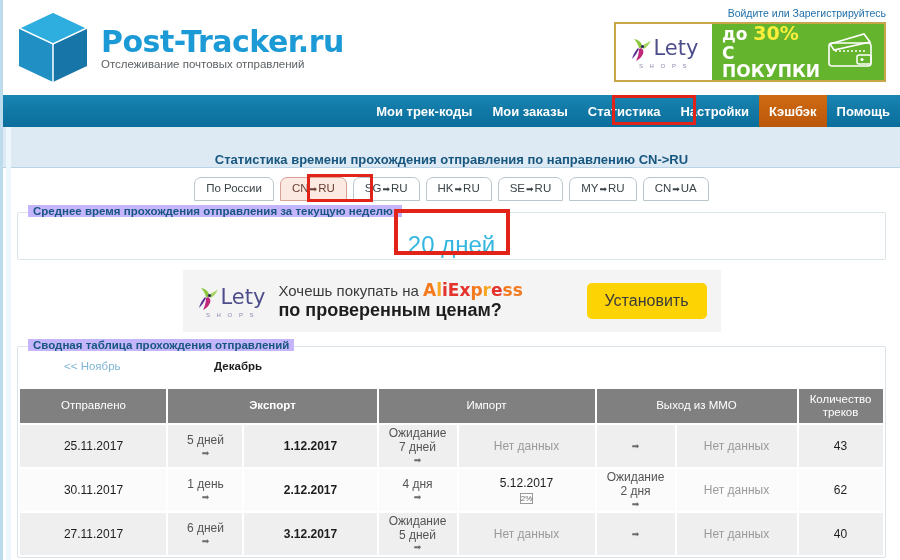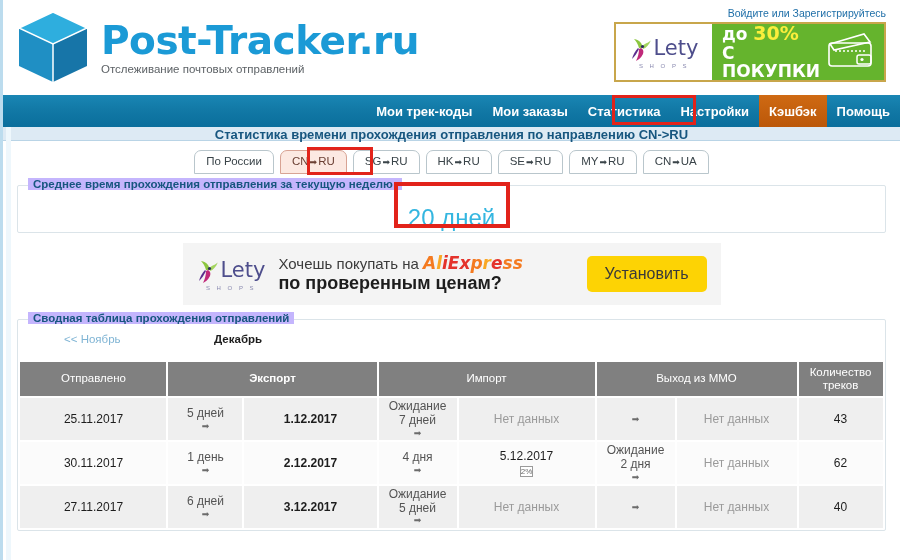--- a/index.html
+++ b/index.html
@@ -30,21 +30,21 @@
     padding-left:8px;
   }
   .logo-wrap{
     position:absolute; left:14px; top:10px;
     display:flex; align-items:center;
   }
   .cube{ width:72px; height:76px; position:relative; }
   .cube svg{ display:block; }
   .logo-text{ margin-left:12px; }
   .logo-title{
-    font-size:39px; font-weight:bold; color:#1b9ad6;
+    font-size:30px; font-weight:bold; color:#1b9ad6;
     letter-spacing:-0.5px; line-height:1.05;
     font-family:"DejaVu Sans", sans-serif;
   }
   .logo-sub{
     font-size:11.5px; color:#5d6266; margin-top:1px;
     font-family:"Liberation Sans", sans-serif;
   }
 
   .auth-links{
     position:absolute; right:14px; top:7px;
@@ -107,22 +107,22 @@
     position:absolute;
     left:609px; top:0px; width:84px; height:30px;
     border:3px solid #e2231a;
     pointer-events:none;
   }
 
   
   .title-bar{
     background:#ddeaf4;
     border-bottom:1px solid #b9d4e6;
-    height:14px;
-    display:flex; align-items:flex-start; justify-content:center;
+    height:41px;
+    display:flex; align-items:flex-end; justify-content:center;
   }
   .title-bar-text{
     font-size:13px; font-weight:bold; color:#17567f;
     font-family:"Liberation Sans", sans-serif;
   }
 
   
   .tabs-row{
     height:30px; display:flex; align-items:center; justify-content:center;
     position:relative; margin-top:6px;
@@ -189,21 +189,21 @@
     display:flex; justify-content:center;
   }
   .ad{
     width:538px; height:62px; background:#f4f4f4;
     display:flex; align-items:center; padding:0 14px;
   }
   .ad-logo{ width:76px; flex-shrink:0; display:flex; align-items:center; }
   .ad-text{ flex:1; padding-left:6px; line-height:1.15; }
   .ad-l1{ font-size:15px; color:#3b3b3b; font-family:"Liberation Sans", sans-serif; }
   .ad-l2{ font-size:18px; color:#1d1d1d; font-weight:bold; font-family:"Liberation Sans", sans-serif; }
-  .ali{ font-family:"DejaVu Sans", sans-serif; font-size:17px; font-weight:bold;font-style:italic; }
+  .ali{ font-family:"DejaVu Sans", sans-serif; font-size:17px; font-weight:bold; }
   .ali .a1{color:#f47a20}.ali .a2{color:#f9a825}.ali .a3{color:#e4332c}
   .ali .a4{color:#e4332c}.ali .a5{color:#e4332c}.ali .a6{color:#f47a20}
   .ali .a7{color:#f9a825}.ali .a8{color:#e4332c}.ali .a9{color:#f47a20}
   .ad-btn{
     background:#fdd304; color:#3a3a3a; font-size:16px;
     padding:9px 18px; border-radius:5px; border:none;
     font-family:"Liberation Sans", sans-serif; cursor:pointer;
     white-space:nowrap;
   }
 

